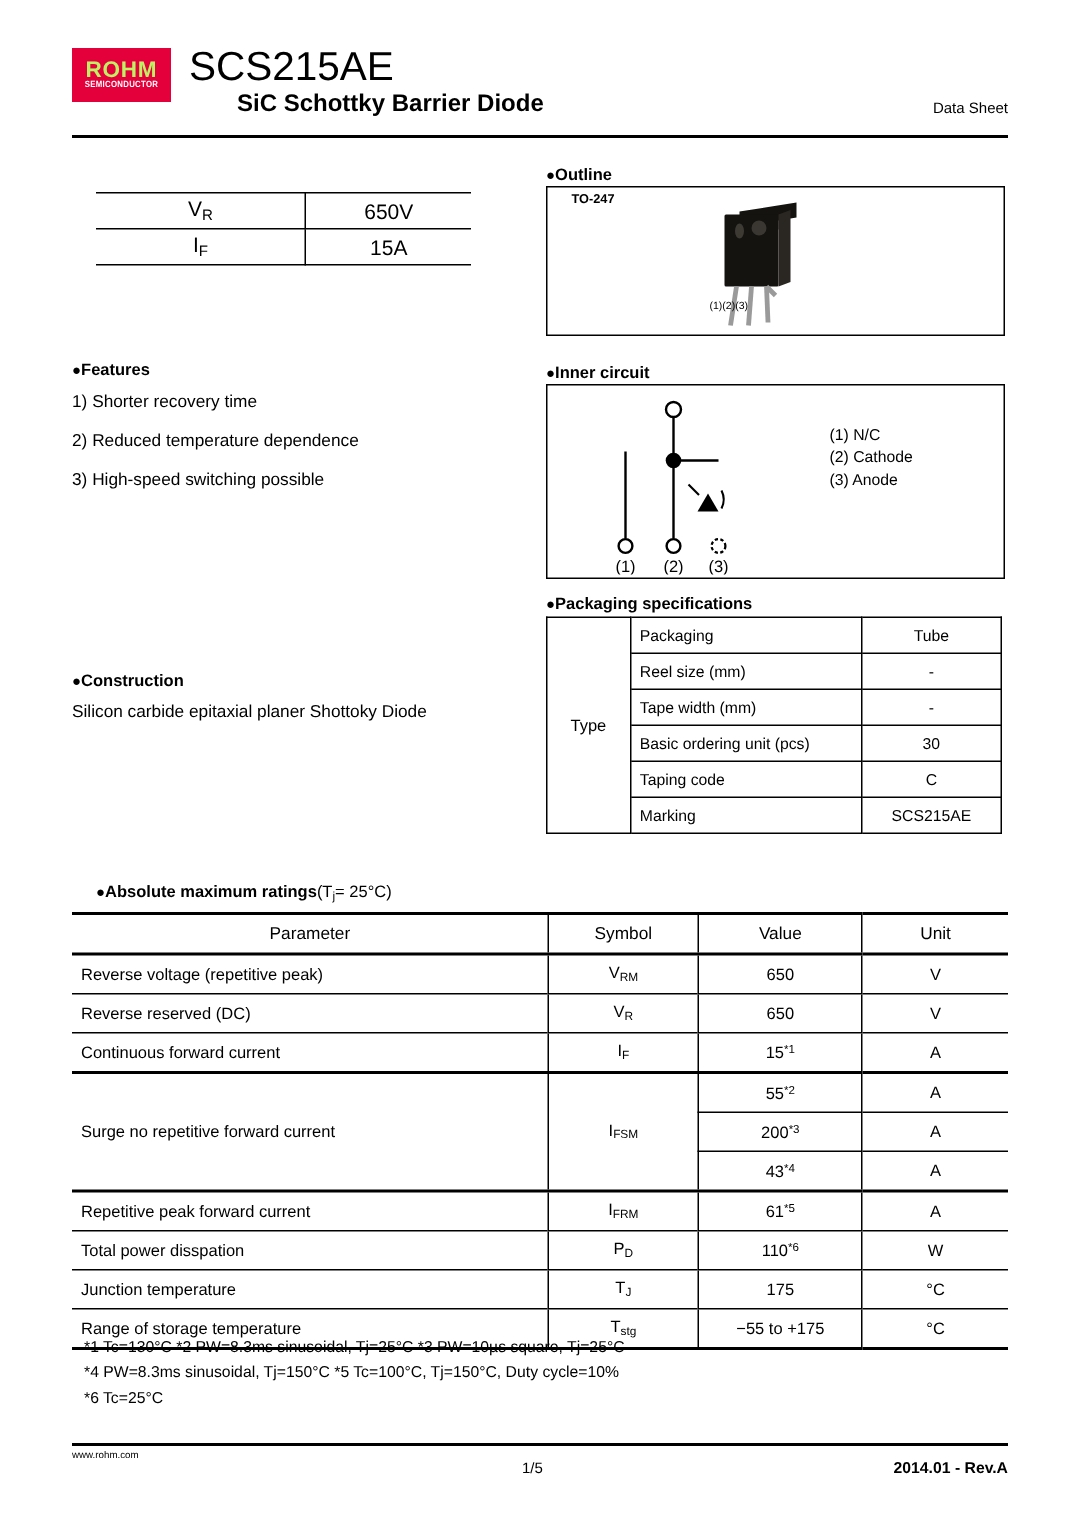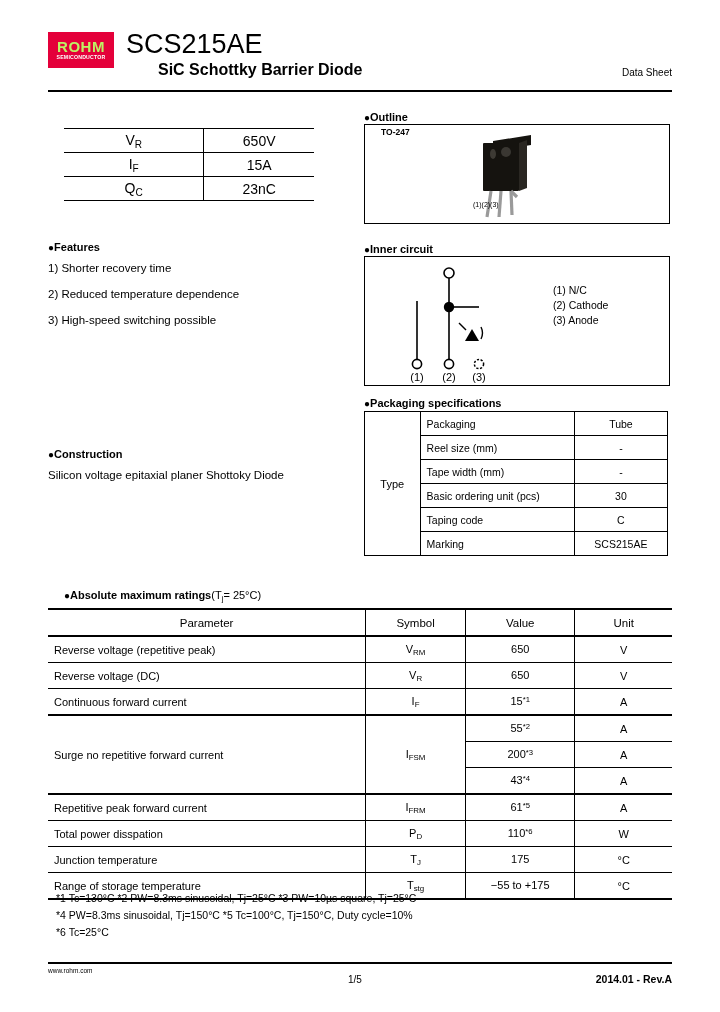--- a/index.html
+++ b/index.html
@@ -117,41 +117,37 @@
   <table class="spec-table">
     <tbody>
       <tr>
         <td class="lcell"><span>V</span><sub>R</sub></td>
         <td class="rcell">650V</td>
       </tr>
       <tr>
         <td class="lcell"><span>I</span><sub>F</sub></td>
         <td class="rcell">15A</td>
       </tr>
-      <tr>
-        <td class="lcell"><span>Q</span><sub>C</sub></td>
-        <td class="rcell">23nC</td>
-      </tr>
     </tbody>
   </table>
 
   <div class="features">
     <div class="sec-head">
       <span class="bullet">●</span><span>Features</span>
     </div>
     <div class="item">1) Shorter recovery time</div>
     <div class="item">2) Reduced temperature dependence</div>
     <div class="item">3) High-speed switching possible</div>
   </div>
 
   <div class="construction">
     <div class="sec-head">
       <span class="bullet">●</span><span>Construction</span>
     </div>
-    <div class="body">Silicon voltage  epitaxial planer Shottoky Diode</div>
+    <div class="body">Silicon carbide  epitaxial planer Shottoky Diode</div>
   </div>
 
   <div class="outline sec-head">
     <span class="bullet">●</span><span>Outline</span>
   </div>
   <div class="outline-box">
     <div class="outline-label">TO-247</div>
     <svg class="pkg" viewBox="0 0 110 92">
 
       <path d="M40 10 L78 4 L78 14 L66 16 L66 22 L40 22 Z" fill="#15130f"></path>
@@ -252,21 +248,21 @@
       </tr>
 
       <tr>
         <td class="param rule-thick">Reverse voltage (repetitive peak)</td>
         <td class="sym rule-thick"><span>V</span><sub>RM</sub></td>
         <td class="val rule-thick"><span>650</span><sup></sup></td>
         <td class="unit rule-thick">V</td>
       </tr>
 
       <tr>
-        <td class="param rule-thin">Reverse voltage (DC)</td>
+        <td class="param rule-thin">Reverse reserved (DC)</td>
         <td class="sym rule-thin"><span>V</span><sub>R</sub></td>
         <td class="val rule-thin"><span>650</span><sup></sup></td>
         <td class="unit rule-thin">V</td>
       </tr>
 
       <tr>
         <td class="param rule-thin">Continuous forward current</td>
         <td class="sym rule-thin"><span>I</span><sub>F</sub></td>
         <td class="val rule-thin"><span>15</span><sup>*1</sup></td>
         <td class="unit rule-thin">A</td>

